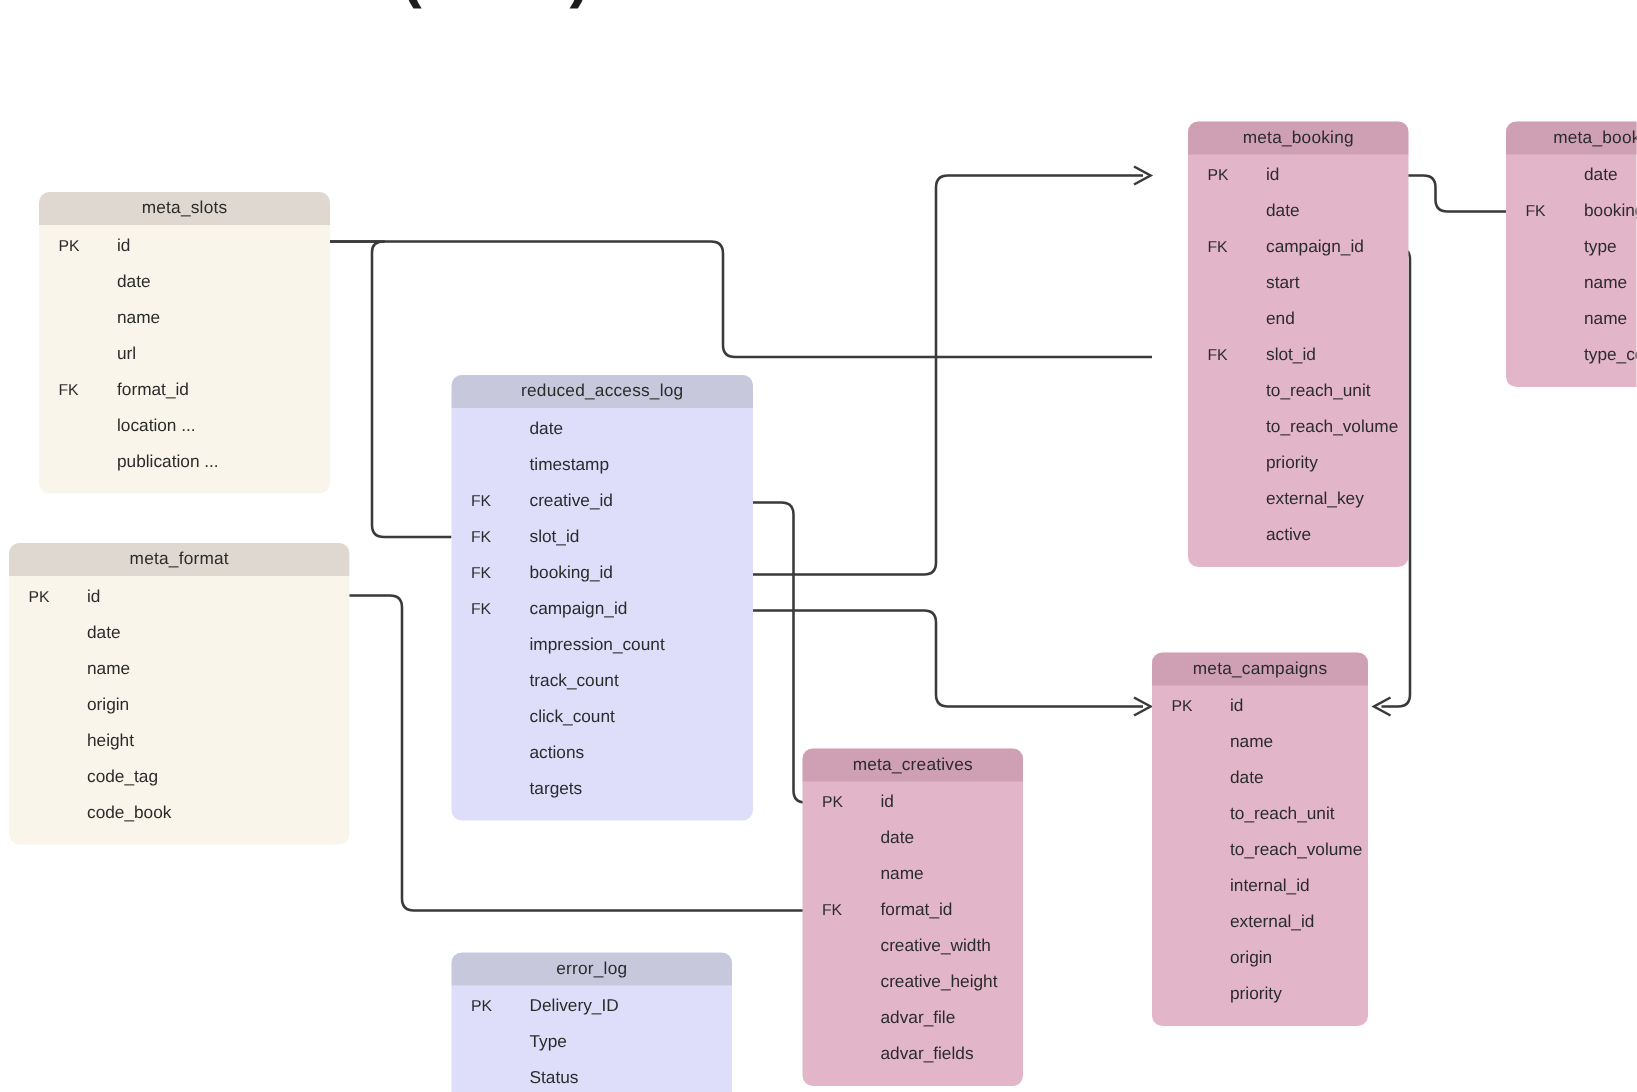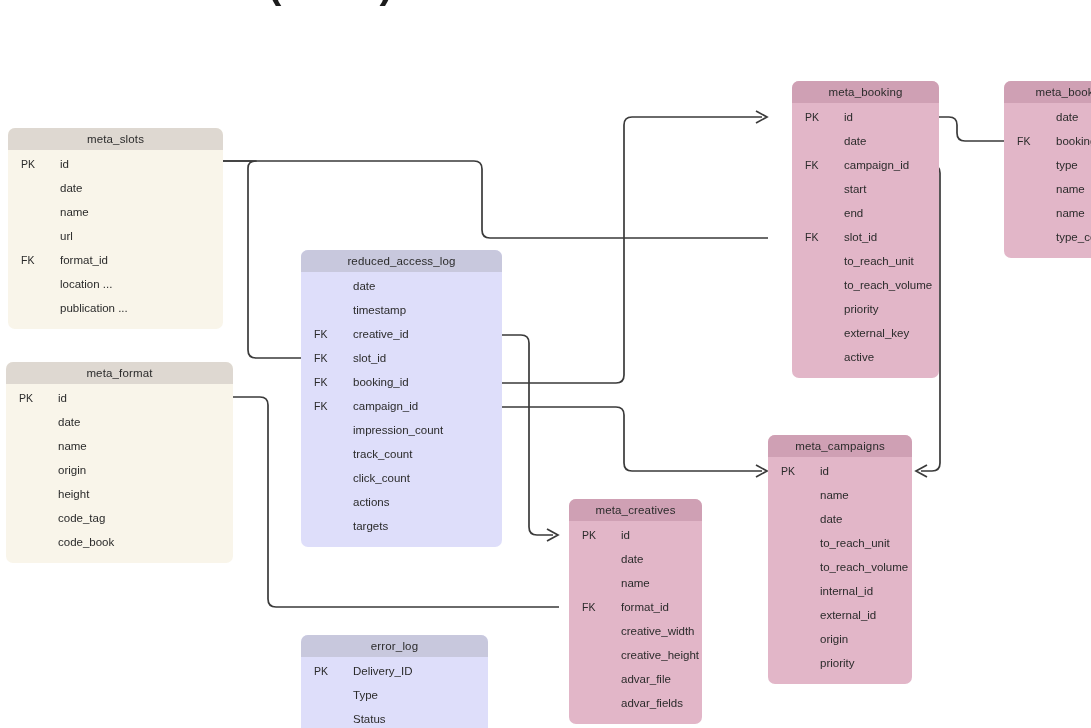--- a/index.html
+++ b/index.html
@@ -116,21 +116,21 @@
       <polyline class="arrowhead" points="927,465 916,471 927,477"></polyline>
     </g>
 
     <g>
       <path d="M 559 607 L 276 607 Q 268 607 268 599 L 268 405 Q 268 397 260 397 L 202 397"></path>
       <polyline class="arrowhead" points="208,391 197,397 208,403"></polyline>
     </g>
   </svg>
 
   <div id="entities">
-      <div class="entity t-cream" style="left: 8px; top: 128px; width: 215px;">
+      <div class="entity t-cream" style="left: 26px; top: 128px; width: 194px;">
         <div class="ehead">meta_slots</div>
         <div class="ebody">
           <div class="erow">
             <span class="key">PK</span>
             <span class="col">id</span>
           </div>
           <div class="erow">
             <span class="key"></span>
             <span class="col">date</span>
           </div>
@@ -248,21 +248,21 @@
           <div class="erow">
             <span class="key"></span>
             <span class="col">Type</span>
           </div>
           <div class="erow">
             <span class="key"></span>
             <span class="col">Status</span>
           </div>
         </div>
       </div>
-      <div class="entity t-pink" style="left: 569px; top: 499px; width: 133px;">
+      <div class="entity t-pink" style="left: 535px; top: 499px; width: 147px;">
         <div class="ehead">meta_creatives</div>
         <div class="ebody">
           <div class="erow">
             <span class="key">PK</span>
             <span class="col">id</span>
           </div>
           <div class="erow">
             <span class="key"></span>
             <span class="col">date</span>
           </div>

